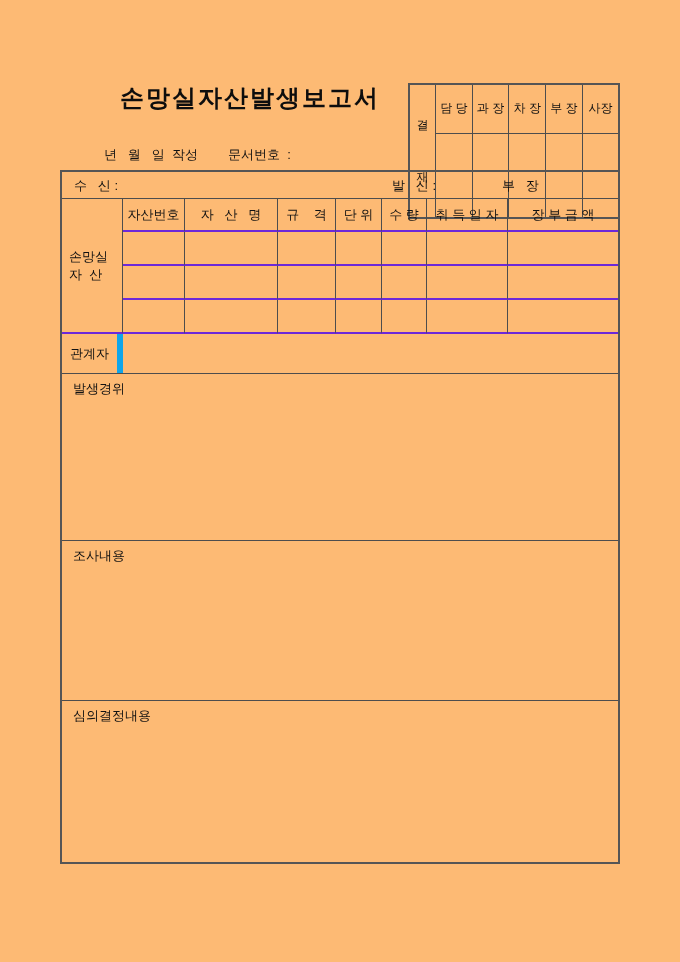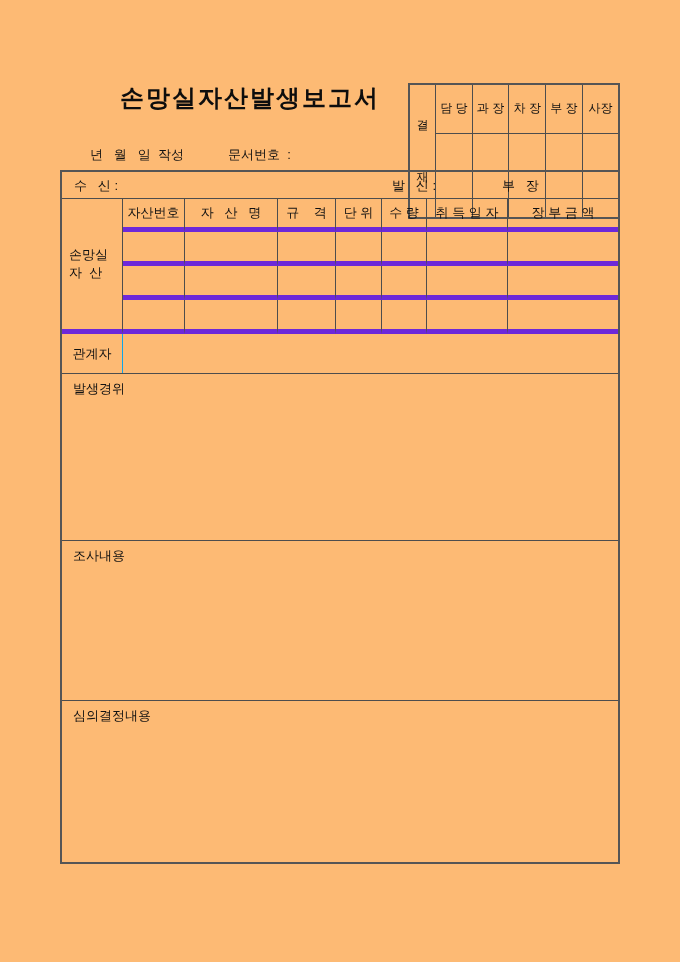--- a/index.html
+++ b/index.html
@@ -53,21 +53,21 @@
     white-space: pre;
   }
   .approval { border: 2px solid #555555; }
   .approval .stamp-cell { width: 25px; }
   .approval .stamp-cell .stamp-char { display: block; line-height: 1; padding: 6px 0; }
   .approval .head-row th { height: 30px; text-align: center; }
   .approval .sign-row td { height: 53px; }
 
   
   .date-line { position: absolute; left: 0; top: 146px; width: 680px; height: 16px; }
-  .date-created { position: absolute; left: 90px; top: 0; }
+  .date-created { position: absolute; left: 104px; top: 0; }
   .doc-number   { position: absolute; left: 228px; top: 0; }
 
   
   .main-box {
     position: absolute;
     left: 60px;
     top: 170px;
     width: 560px;
     height: 694px;
     border: 2px solid #555555;
@@ -90,21 +90,21 @@
 
   
   .asset-grid {
     display: grid;
     grid-template-columns: 61px 62px 93px 58px 46px 45px 81px 1fr;
     grid-template-rows: 33px 34px 34px 34px;
     flex: 0 0 auto;
   }
   .asset-grid .cell {
     border-right: 1px solid #4d4d4d;
-    border-bottom: 5px solid #6d28d9;
+    border-bottom: 2px solid #6d28d9;
     box-sizing: border-box;
     display: flex;
     align-items: center;
     justify-content: center;
     white-space: pre;
   }
   .asset-grid .cell.last-col { border-right: none; }
   .asset-grid .row-label-cell {
     grid-row: 1 / span 4;
     grid-column: 1;
@@ -118,21 +118,21 @@
   .related-row {
     display: flex;
     height: 40px;
     border-bottom: 1px solid #4d4d4d;
     box-sizing: border-box;
     flex: 0 0 auto;
   }
   .related-row .rel-label {
     width: 61px;
     flex: 0 0 61px;
-    border-right: 1px solid #0ea5e9;
+    border-right: 6px solid #0ea5e9;
     box-sizing: border-box;
     display: flex;
     align-items: center;
     justify-content: center;
     white-space: pre;
   }
   .related-row .rel-fields { position: relative; flex: 1 1 auto; }
   .related-row .rel-field-affiliation { position: absolute; left: 5px;   top: 12px; }
   .related-row .rel-field-position    { position: absolute; left: 164px; top: 12px; }
   .related-row .rel-field-name        { position: absolute; left: 314px; top: 12px; }

